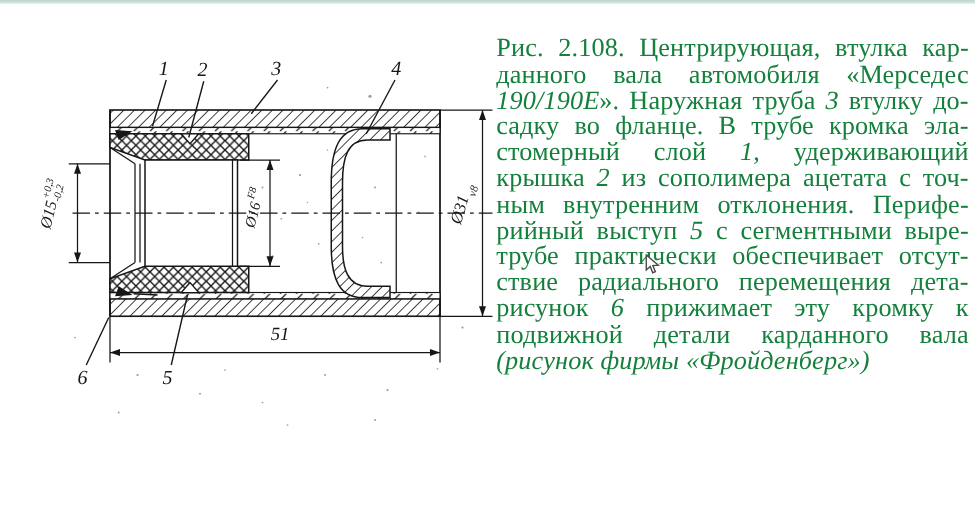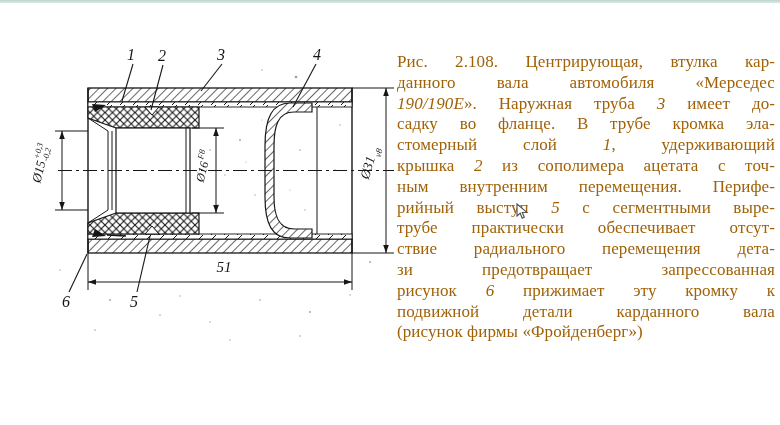--- a/index.html
+++ b/index.html
@@ -7,29 +7,29 @@
     width:780px;height:425px;overflow:hidden;position:relative;
     background:#ffffff;
     font-family:"Liberation Serif","DejaVu Serif",serif;
   }
   .top-rule{
     position:absolute;left:0;top:0;width:780px;height:3px;
     background:linear-gradient(#bcd4ce,#dcebe7);
   }
   .figure-wrap{position:absolute;left:0;top:0;width:400px;height:425px;}
   .caption{
-    position:absolute;left:397px;top:52px;width:378px;
-    font-size:17px;color:#a16207;letter-spacing:.1px;
+    position:absolute;left:397px;top:28px;width:378px;
+    font-size:21px;color:#15803d;letter-spacing:.1px;
   }
   .cap-line{
     line-height:20.8px;height:20.8px;
     text-align:justify;text-align-last:justify;
     white-space:normal;overflow:visible;
   }
-  .cap-line.cap-last{text-align-last:left;}
+  .cap-line.cap-last{text-align-last:left;font-style:italic;}
   .it{font-style:italic;}
   .cursor{position:absolute;left:516px;top:203px;width:13px;height:17px;}
   svg text{fill:#161616;}
 </style>
 </head>
 <body>
 
 <div class="top-rule"></div>
 
 <div class="figure-wrap">
@@ -185,29 +185,28 @@
         <circle cx="180" cy="296" r="0.7"></circle>
     <circle cx="296" cy="77" r="1.3"></circle>
         <circle cx="262" cy="70" r="0.7"></circle>
   </g>
 </svg>
 </div>
 
 <div class="caption">
     <div class="cap-line"><span>Рис. 2.108. Центрирующая, втулка кар-</span></div>
     <div class="cap-line"><span>данного вала автомобиля «Мерседес</span></div>
-    <div class="cap-line"><span class="it">190/190E</span><span>». Наружная труба </span><span class="it">3</span><span> имеет до-</span></div>
+    <div class="cap-line"><span class="it">190/190E</span><span>». Наружная труба </span><span class="it">3</span><span> втулку до-</span></div>
     <div class="cap-line"><span>садку во фланце. В трубе кромка эла-</span></div>
     <div class="cap-line"><span>стомерный слой </span><span class="it">1</span><span>, удерживающий</span></div>
     <div class="cap-line"><span>крышка </span><span class="it">2</span><span> из сополимера ацетата с точ-</span></div>
-    <div class="cap-line"><span>ным внутренним перемещения. Перифе-</span></div>
+    <div class="cap-line"><span>ным внутренним отклонения. Перифе-</span></div>
     <div class="cap-line"><span>рийный выступ </span><span class="it">5</span><span> с сегментными выре-</span></div>
     <div class="cap-line"><span>трубе практически обеспечивает отсут-</span></div>
     <div class="cap-line"><span>ствие радиального перемещения дета-</span></div>
-    <div class="cap-line"><span>зи предотвращает запрессованная</span></div>
     <div class="cap-line"><span>рисунок </span><span class="it">6</span><span> прижимает эту кромку к</span></div>
     <div class="cap-line"><span>подвижной детали карданного вала</span></div>
     <div class="cap-line cap-last"><span>(рисунок фирмы «Фройденберг»)</span></div>
   </div>
 
 <svg class="cursor" viewBox="0 0 13 17" xmlns="http://www.w3.org/2000/svg">
   <path d="M1,1 L1,13 L4.2,10.2 L6.2,15.2 L8.3,14.3 L6.3,9.5 L10.7,9.2 Z" fill="#ffffff" stroke="#4a4a4a" stroke-width="1.1"></path>
 </svg>
 
 </body></html>

